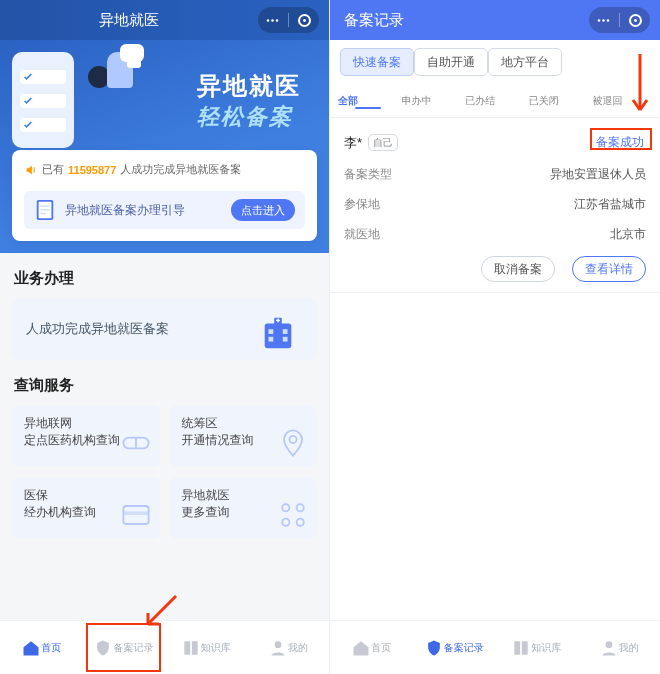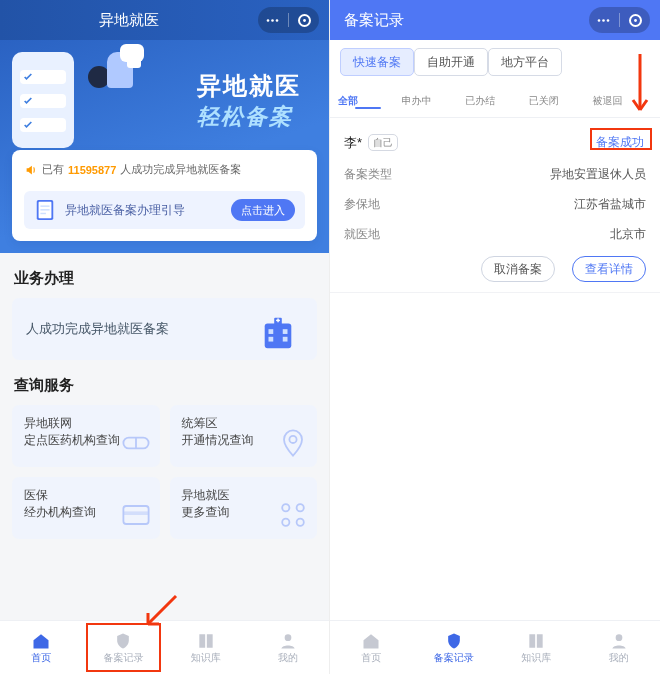--- a/index.html
+++ b/index.html
@@ -41,21 +41,21 @@
   .enter{background:#4f77f4;color:#fff;font-size:11px;height:22px;padding:0 10px;border-radius:11px;display:flex;align-items:center;cursor:pointer}
   .content{flex:1;overflow:auto;padding:0 12px 12px}
   .sec-h{font-size:15px;font-weight:600;color:#222;margin:16px 2px 10px}
   .big-card{background:#f0f4fd;border-radius:7px;height:62px;display:flex;align-items:center;padding:0 14px;font-size:13px;color:#456;position:relative;overflow:hidden;cursor:pointer}
   .hosp-ico{position:absolute;right:20px;bottom:8px;width:38px;height:38px}
   .grid2{display:grid;grid-template-columns:1fr 1fr;gap:10px}
   .qcard{background:#f0f4fd;border-radius:7px;height:62px;padding:10px 12px;position:relative;cursor:pointer;overflow:hidden}
   .qcard .t{font-size:12px;color:#444;line-height:1.4}
   .qcard svg{position:absolute;right:6px;bottom:6px;width:36px;height:36px;opacity:.35}
   .tabbar{height:54px;background:#fff;display:flex;border-top:1px solid #eef0f4;flex:none}
-  .tab{flex:1;display:flex;flex-direction:column;align-items:center;justify-content:center;gap:0;font-size:10px;color:#aab0bc;position:relative;cursor:pointer}
+  .tab{flex:1;display:flex;flex-direction:row;align-items:center;justify-content:center;gap:0;font-size:10px;color:#aab0bc;position:relative;cursor:pointer}
   .tab.active{color:#3e68e6}
   .tab svg{width:20px;height:20px}
   .red-box{position:absolute;inset:2px 4px 2px 4px;border:2px solid #f2370f;pointer-events:none}
   .red-box2{position:absolute;border:2px solid #f2370f;pointer-events:none}
   .arrow-red{position:absolute;pointer-events:none}
   .pill-row{display:flex;gap:0;padding:8px 10px}
   .pill{flex:none;height:28px;padding:0 12px;border-radius:5px;display:flex;align-items:center;font-size:12px;border:1px solid #d6dbe6;color:#555;cursor:pointer}
   .pill.active{background:#e6edff;color:#4f77f4;border-color:#bfceff}
   .tabs-line{display:flex;padding:0 6px;height:34px;align-items:center;border-bottom:1px solid #eef0f4}
   .tabs-line .ftab{flex:1;text-align:left;font-size:10px;color:#888;position:relative;cursor:pointer;padding:0 2px}

